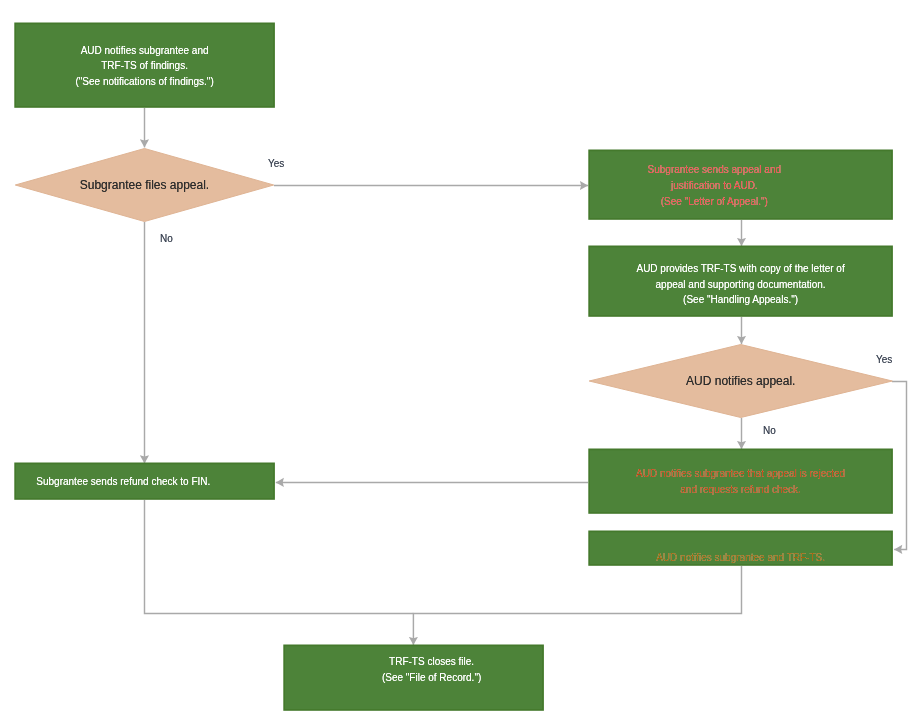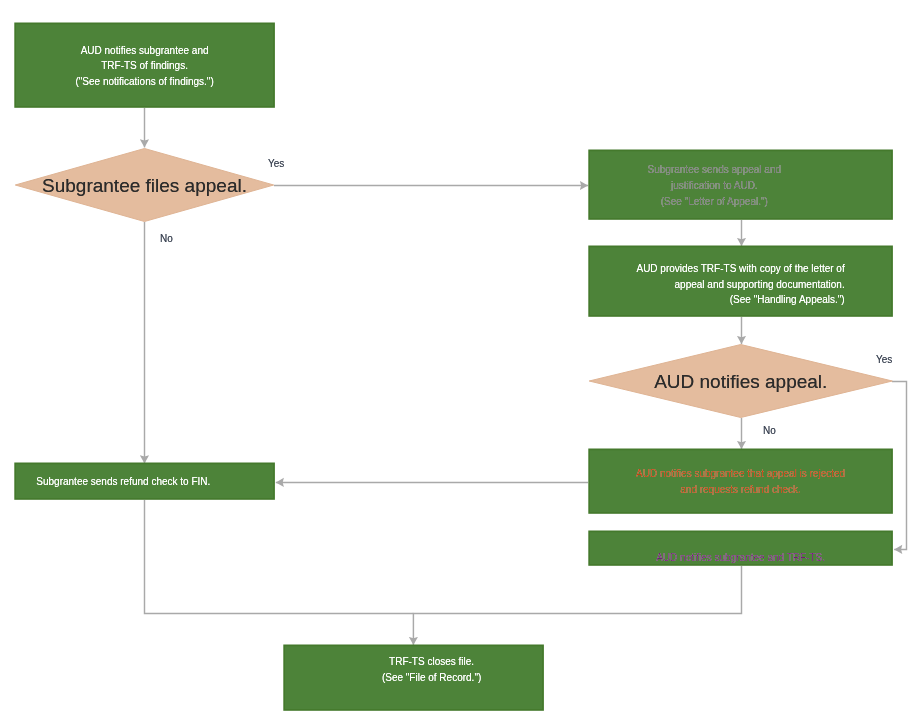--- a/index.html
+++ b/index.html
@@ -40,21 +40,21 @@
     padding-top: 2.1px;
   }
   .proc-text {
     color: #ffffff;
     font-size: 10px;
     line-height: 15.7px;
     text-shadow: 0 0 0.6px rgba(255,255,255,0.85);
   }
   .dec-text {
     color: #2b2b2b;
-    font-size: 19px;
+    font-size: 12px;
     line-height: 15.7px;
     text-shadow: 0 0 0.55px rgba(43,43,43,0.75);
   }
   .edge-label {
     position: absolute;
     color: #3e4655;
     font-size: 10px;
     line-height: 15.7px;
     text-shadow: 0 0 0.55px rgba(62,70,85,0.75);
     white-space: nowrap;
@@ -95,30 +95,30 @@
         <rect x="15.15" y="463.35" width="258.9" height="35.6" fill="#4d8339" stroke="#44792c" stroke-width="1.7"></rect>
         <rect x="284.15" y="645.35" width="258.9" height="64.6" fill="#4d8339" stroke="#44792c" stroke-width="1.7"></rect>
       </g>
   </svg>
 
   <div id="text-layer">
       <div class="node-text proc-text" style="left: 14.3px; top: 22.5px; width: 260.6px; height: 85.3px; color: rgb(255, 255, 255);">AUD notifies subgrantee and
 TRF-TS of findings.
 ("See notifications of findings.")</div>
       <div class="node-text dec-text" style="left: 14.8px; top: 148px; width: 259.4px; height: 74px; color: rgb(43, 43, 43);">Subgrantee files appeal.</div>
-      <div class="node-text proc-text" style="left: 588.3px; top: 149.5px; width: 252px; height: 70.3px; color: #737373;">Subgrantee sends appeal and
+      <div class="node-text proc-text" style="left: 588.3px; top: 149.5px; width: 252px; height: 70.3px; color: #ef4444;">Subgrantee sends appeal and
 justification to AUD.
 (See "Letter of Appeal.")</div>
-      <div class="node-text proc-text" style="left: 588.3px; top: 245.5px; width: 304.6px; height: 76px; color: rgb(255, 255, 255); text-align: right;">AUD provides TRF-TS with copy of the letter of
+      <div class="node-text proc-text" style="left: 588.3px; top: 245.5px; width: 304.6px; height: 76px; color: rgb(255, 255, 255);">AUD provides TRF-TS with copy of the letter of
 appeal and supporting documentation.
 (See "Handling Appeals.")</div>
       <div class="node-text dec-text" style="left: 588.7px; top: 344px; width: 304.1px; height: 74px; color: rgb(43, 43, 43);">AUD notifies appeal.</div>
       <div class="node-text proc-text" style="left: 588.3px; top: 448.5px; width: 304.6px; height: 65.3px; color: #c2410c;">AUD notifies subgrantee that appeal is rejected
 and requests refund check.</div>
-      <div class="node-text proc-text" style="left: 588.3px; top: 530.5px; width: 304.6px; height: 53px; color: #701a75;">AUD notifies subgrantee and TRF-TS.</div>
+      <div class="node-text proc-text" style="left: 588.3px; top: 530.5px; width: 304.6px; height: 53px; color: #a16207;">AUD notifies subgrantee and TRF-TS.</div>
       <div class="node-text proc-text" style="left: 14.3px; top: 462.5px; width: 218px; height: 37.3px; color: rgb(255, 255, 255);">Subgrantee sends refund check to FIN.</div>
       <div class="node-text proc-text" style="left: 283.3px; top: 644.5px; width: 260.6px; height: 48px; color: rgb(255, 255, 255); padding-left: 36px;">TRF-TS closes file.
 (See "File of Record.")</div>
     </div>
   <div id="label-layer">
       <div class="edge-label" style="left: 268px; top: 156px; color: rgb(62, 70, 85);">Yes</div>
       <div class="edge-label" style="left: 160px; top: 231px; color: rgb(62, 70, 85);">No</div>
       <div class="edge-label" style="left: 876px; top: 352px; color: rgb(62, 70, 85);">Yes</div>
       <div class="edge-label" style="left: 763px; top: 423px; color: rgb(62, 70, 85);">No</div>
     </div>

